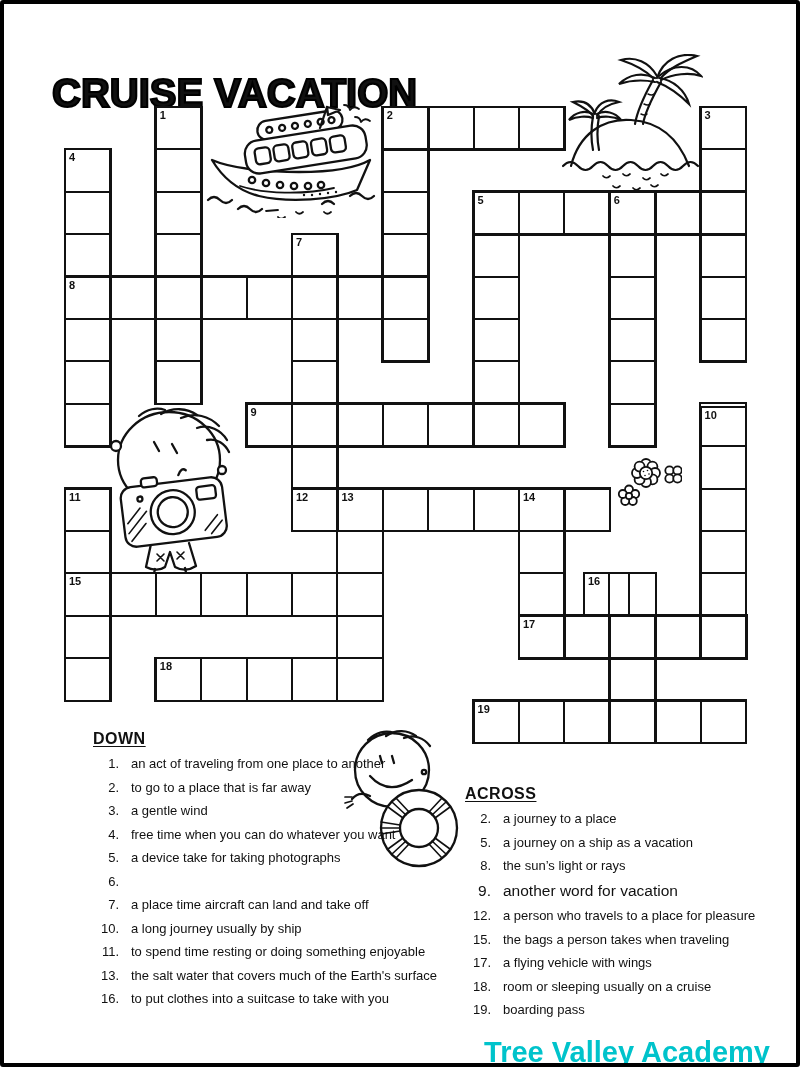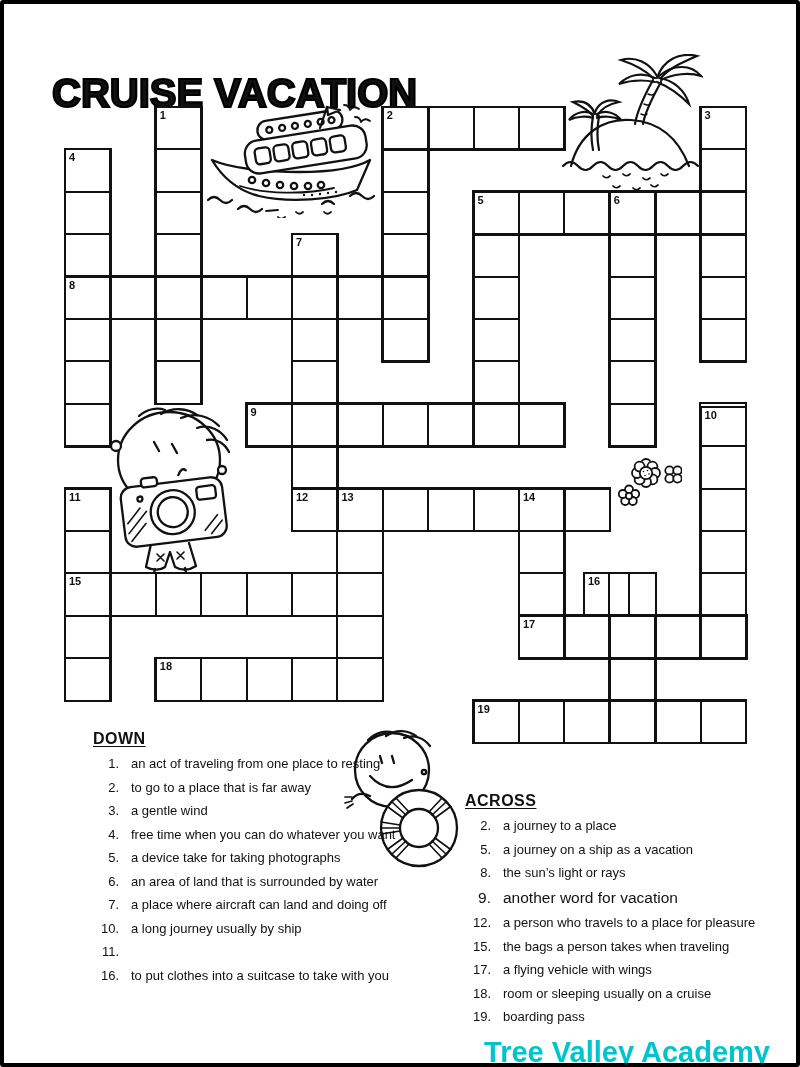--- a/index.html
+++ b/index.html
@@ -29,21 +29,21 @@
     position:absolute;left:3px;top:1px;
     font-size:11px;font-weight:bold;line-height:12px;color:#111;
   }
   .word-outline{
     position:absolute;box-sizing:border-box;border:2.5px solid #111;
     background:transparent;pointer-events:none;z-index:3;
   }
   .illus{position:absolute;z-index:1;}
   .clues-section{position:absolute;z-index:4;}
   #down-section{left:48px;top:726px;width:390px;margin-left:41px;}
-  #across-section{left:461px;top:781px;width:310px;margin-top:7px;}
+  #across-section{left:461px;top:781px;width:310px;}
   .clues-title{
     font-weight:bold;font-size:16px;letter-spacing:.5px;
     text-decoration:underline;text-underline-offset:2px;
     margin-bottom:8px;
   }
   .clue{display:flex;align-items:baseline;margin-bottom:8.5px;font-size:13px;white-space:nowrap;}
   .clue-num{width:26px;text-align:right;margin-right:12px;flex:none;}
   .clue-large{font-size:15.5px;}
   .brand{
     position:absolute;right:26px;top:1032px;
@@ -365,52 +365,56 @@
       <path d="M104,126 L90,113 M108,121 L93,110 M100,130 L87,116" stroke-width="1.6"></path>
       <path d="M39,100 L58,100 M39,94 L58,97 M39,106 L58,103" stroke-width="1.6"></path>
     </g>
   </svg>
 
   <div class="clues-section" id="down-section">
     <div class="clues-title">DOWN</div>
     <div id="down-list">
         <div class="clue">
           <span class="clue-num">1.</span>
-          <span class="clue-text">an act of traveling from one place to resting</span>
+          <span class="clue-text">an act of traveling from one place to another</span>
         </div>
         <div class="clue">
           <span class="clue-num">2.</span>
           <span class="clue-text">to go to a place that is far away</span>
         </div>
         <div class="clue">
           <span class="clue-num">3.</span>
           <span class="clue-text">a gentle wind</span>
         </div>
         <div class="clue">
           <span class="clue-num">4.</span>
           <span class="clue-text">free time when you can do whatever you want</span>
         </div>
         <div class="clue">
           <span class="clue-num">5.</span>
           <span class="clue-text">a device take for taking photographs</span>
         </div>
         <div class="clue">
           <span class="clue-num">6.</span>
-          <span class="clue-text">an area of land that is surrounded by water</span>
         </div>
         <div class="clue">
           <span class="clue-num">7.</span>
-          <span class="clue-text">a place where aircraft can land and doing off</span>
+          <span class="clue-text">a place time aircraft can land and take off</span>
         </div>
         <div class="clue">
           <span class="clue-num">10.</span>
           <span class="clue-text">a long journey usually by ship</span>
         </div>
         <div class="clue">
           <span class="clue-num">11.</span>
+          <span class="clue-text">to spend time resting or doing something enjoyable</span>
+        </div>
+        <div class="clue">
+          <span class="clue-num">13.</span>
+          <span class="clue-text">the salt water that covers much of the Earth's surface</span>
         </div>
         <div class="clue">
           <span class="clue-num">16.</span>
           <span class="clue-text">to put clothes into a suitcase to take with you</span>
         </div>
       </div>
   </div>
 
   <div class="clues-section" id="across-section">
     <div class="clues-title">ACROSS</div>

